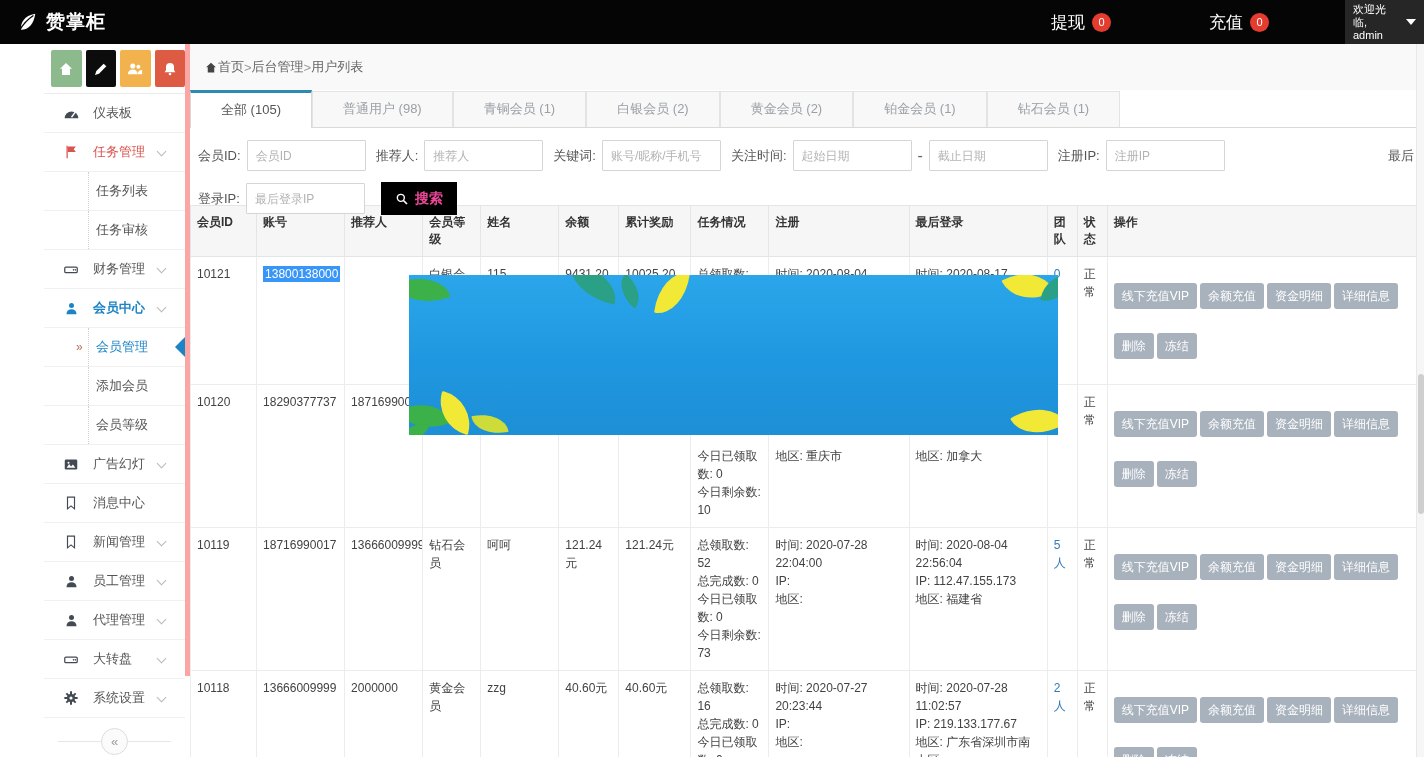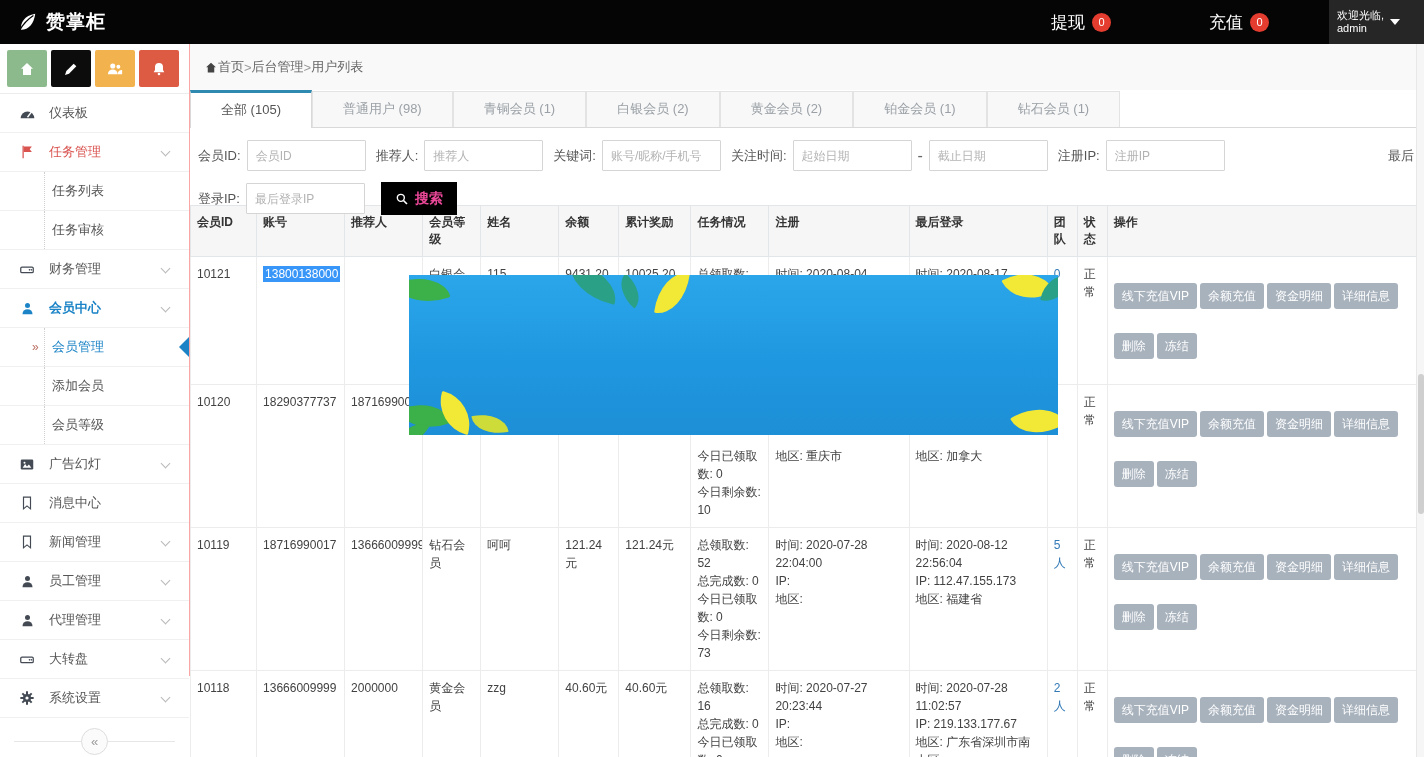--- a/index.html
+++ b/index.html
@@ -7,26 +7,26 @@
   #page { position:relative; width:1424px; height:757px; overflow:hidden; background:#fff; }
 
   
   .header { position:absolute; left:0; top:0; width:1424px; height:44px; background:#050505; display:flex; align-items:center; color:#fff; }
   .logo { display:flex; align-items:center; gap:8px; padding-left:16px; font-size:19px; font-weight:bold; letter-spacing:1px; }
   .hdr-right { margin-left:auto; display:flex; align-items:center; height:100%; }
   .hdr-link { display:flex; align-items:center; font-size:17px; cursor:pointer; }
   .hdr-link.w { margin-right:98px; }
   .hdr-link.r { margin-right:60px; }
   .badge { display:inline-flex; align-items:center; justify-content:center; min-width:19px; height:19px; border-radius:50%; background:#e43d30; color:#fff; font-size:11px; margin-left:7px; }
-  .userbox { width:95px; height:44px; background:#262626; display:flex; align-items:center; padding:0 8px; gap:6px; cursor:pointer; }
+  .userbox { width:79px; height:44px; background:#262626; display:flex; align-items:center; padding:0 8px; gap:6px; cursor:pointer;margin-left:16px; }
   .userbox .lines { font-size:11px; line-height:13px; }
   .caret { width:0; height:0; border-left:5px solid transparent; border-right:5px solid transparent; border-top:6px solid #fff; }
 
   
-  .sidebar { position:absolute; left:0; top:44px; width:190px; height:632px; background:#fff; border-right:1px solid #fca5a5; }
+  .sidebar { position:absolute; left:0; top:44px; width:190px; height:632px; background:#fff; border-right:5px solid #fca5a5;padding-left:44px; }
   .quick { display:flex; gap:4px; padding:6px 0 6px 7px; border-bottom:1px solid #ececec; }
   .qbtn { width:40px; height:37px; border-radius:2px; display:flex; align-items:center; justify-content:center; cursor:pointer; }
   .q-home { background:#8cba8c; } .q-edit { background:#0c0c0c; } .q-users { background:#f2b24e; } .q-bell { background:#dd5a43; }
   .menu-item { position:relative; height:39px; display:flex; align-items:center; padding-left:18px; border-bottom:1px solid #f0f0f0; font-size:13px; color:#555; cursor:pointer; }
   .menu-item .mico { width:18px; margin-right:13px; display:flex; justify-content:center; }
   .chev { width:7px; height:7px; border-right:1.5px solid #b9b9b9; border-bottom:1.5px solid #b9b9b9; transform:rotate(45deg); position:absolute; right:20px; top:15px; }
   .menu-item.red { color:#d9534f; }
   .menu-item.blue { color:#1c84c6; font-weight:bold; }
   .sub { padding-left:52px; }
   .sub::before { content:""; position:absolute; left:44px; top:0; bottom:0; border-left:1px dotted #cfcfcf; }
@@ -439,21 +439,21 @@
           <td>呵呵</td>
           <td>121.24元</td>
           <td>121.24元</td>
           <td>总领取数: 52
 总完成数: 0
 今日已领取数: 0
 今日剩余数: 73</td>
           <td>时间: 2020-07-28 22:04:00
 IP:
 地区:</td>
-          <td>时间: 2020-08-12 22:56:04
+          <td>时间: 2020-08-04 22:56:04
 IP: 112.47.155.173
 地区: 福建省</td>
           <td class="team"><span class="lnk">5 人</span></td>
           <td>正常</td>
           <td>
             <span class="abtn">线下充值VIP</span><span class="abtn">余额充值</span><span class="abtn">资金明细</span><span class="abtn">详细信息</span><br>
             <span class="abtn">删除</span><span class="abtn">冻结</span>
           </td>
         </tr>
         <tr style="height:120px">

